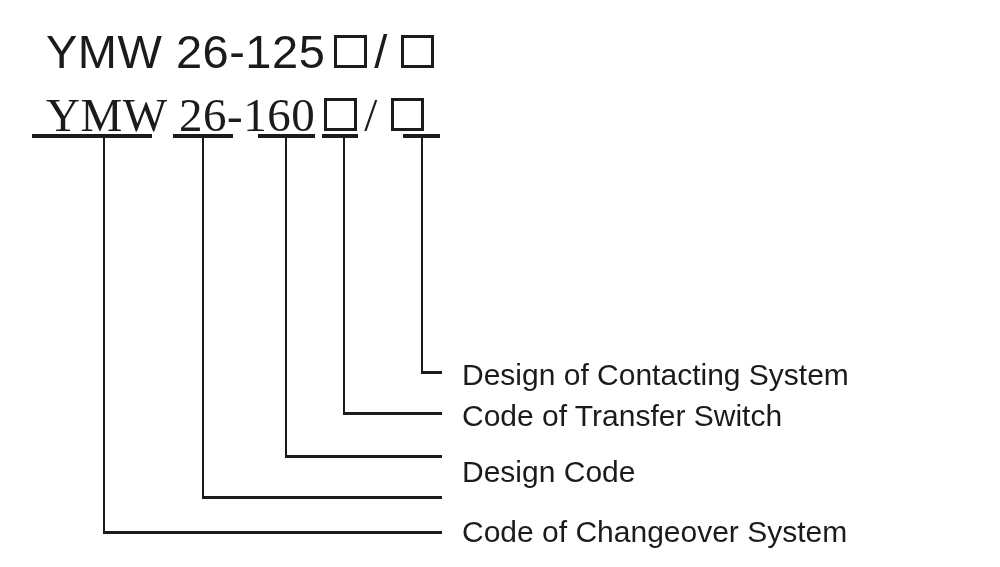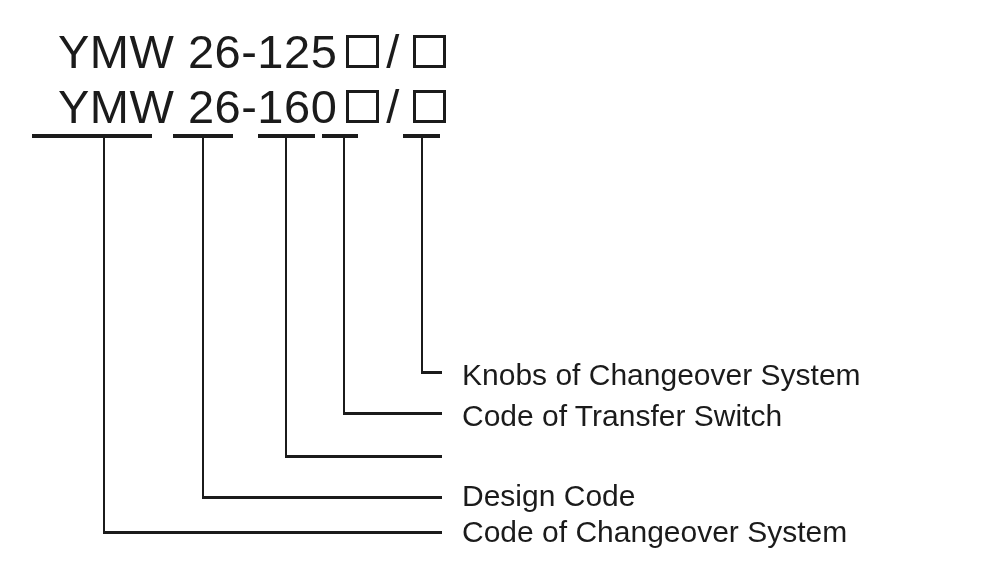--- a/index.html
+++ b/index.html
@@ -16,24 +16,23 @@
   
   .model-line {
     position: absolute;
     left: 46px;
     font-size: 47px;
     line-height: 47px;
     font-weight: 400;
     letter-spacing: 0.5px;
     white-space: nowrap;
     color: #1b1b1b;
-    margin-left: 12px;
   }
   .model-line.l1 { top: 28px; }
-  .model-line.l2 { top: 83px; }
+  .model-line.l2 { top: 92px; font-family: Liberation Serif, serif; }
   .ph-box {
     display: inline-block;
     width: 33px;
     height: 33px;
     border: 3px solid #1b1b1b;
     margin-left: 9px;
     vertical-align: 0px;
   }
   .slash { display: inline-block; margin: 0 4px 0 7px; }
   
@@ -66,21 +65,21 @@
     left: 462px;
     font-size: 30px;
     line-height: 40px;
     font-weight: 400;
     white-space: nowrap;
     color: #1b1b1b;
   }
   .t-knobs      { top: 355px; }
   .t-transfer   { top: 396px; }
   .t-current    { top: 438px; }
-  .t-design     { top: 476px; }
+  .t-design     { top: 452px; }
   .t-changeover { top: 512px; }
 </style>
 </head>
 <body>
 
 <div class="canvas">
 
   <div class="model-line l1"><span>YMW 26-125</span><span class="ph-box"></span><span class="slash">/</span><span class="ph-box"></span></div>
 
   <div class="model-line l2"><span>YMW 26-160</span><span class="ph-box"></span><span class="slash">/</span><span class="ph-box"></span></div>
@@ -90,18 +89,18 @@
   <div class="useg u3"></div>
   <div class="useg u4"></div>
   <div class="useg u5"></div>
 
   <div class="conn c-knobs"></div>
   <div class="conn c-transfer"></div>
   <div class="conn c-current"></div>
   <div class="conn c-design"></div>
   <div class="conn c-changeover"></div>
 
-  <div class="callout t-knobs">Knobs of Changeover System</div>
+  <div class="callout t-knobs">Design of Contacting System</div>
   <div class="callout t-transfer">Code of Transfer Switch</div>
   <div class="callout t-design">Design Code</div>
   <div class="callout t-changeover">Code of Changeover System</div>
 
 </div>
 
 </body></html>

